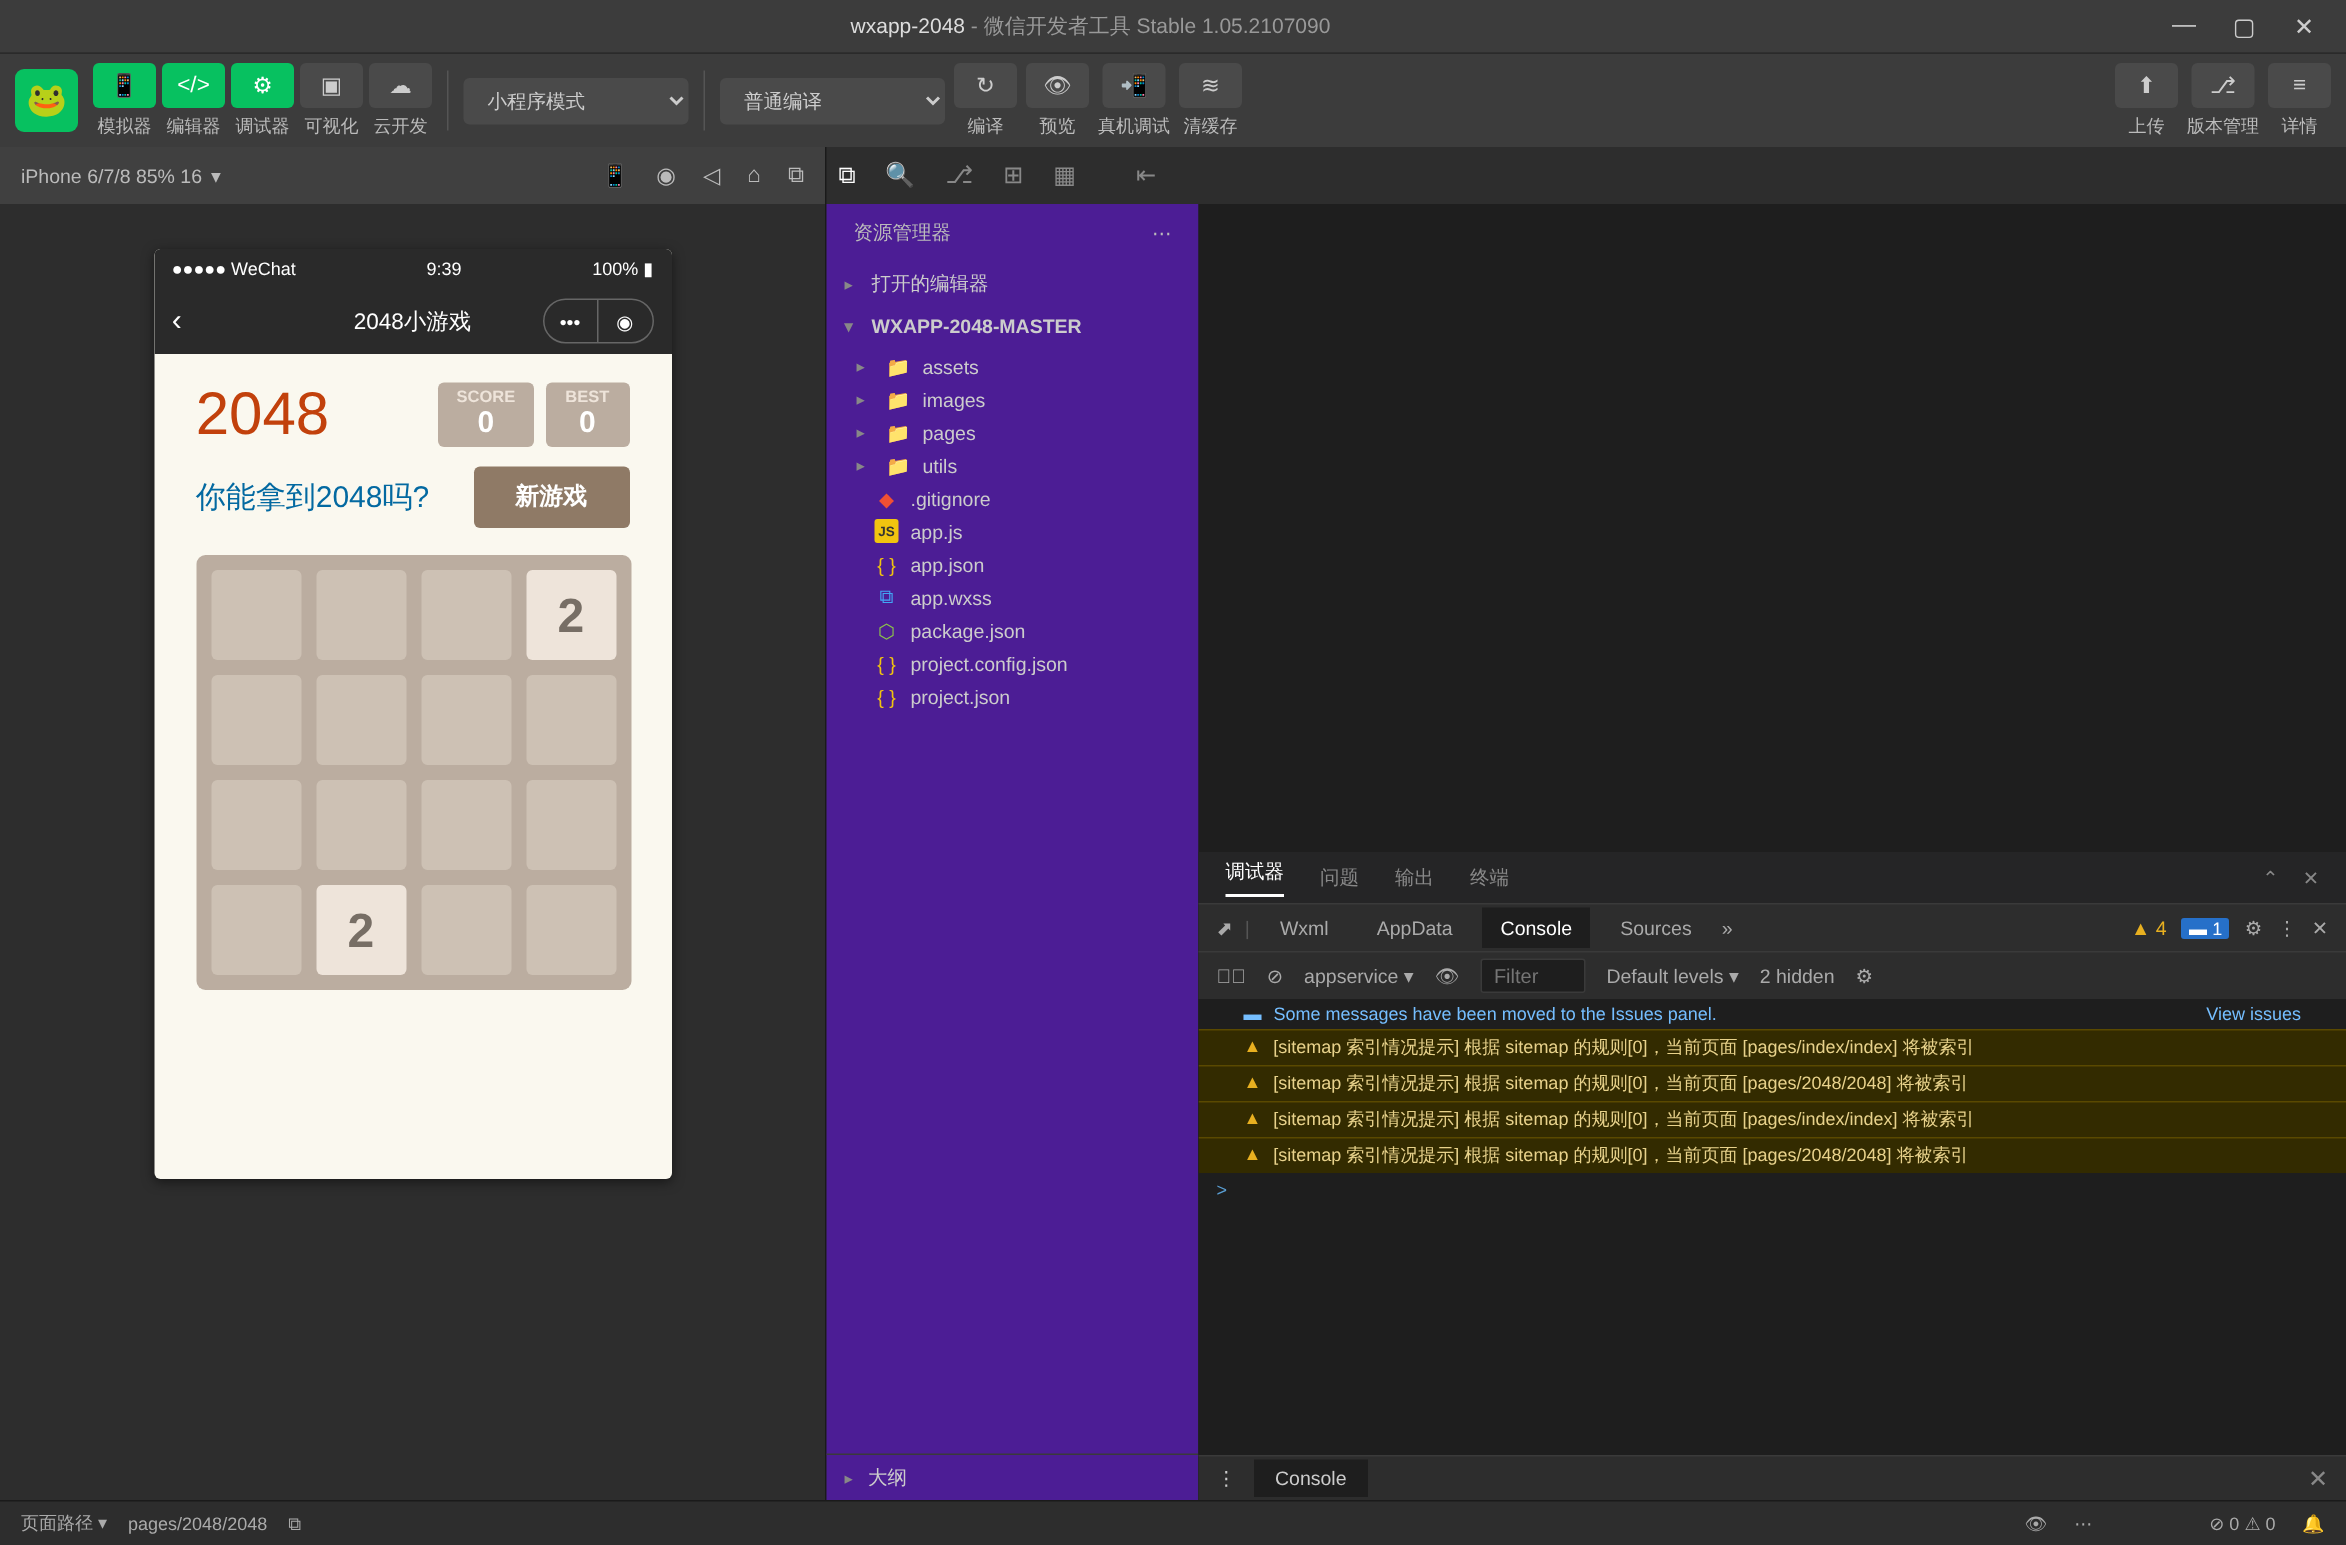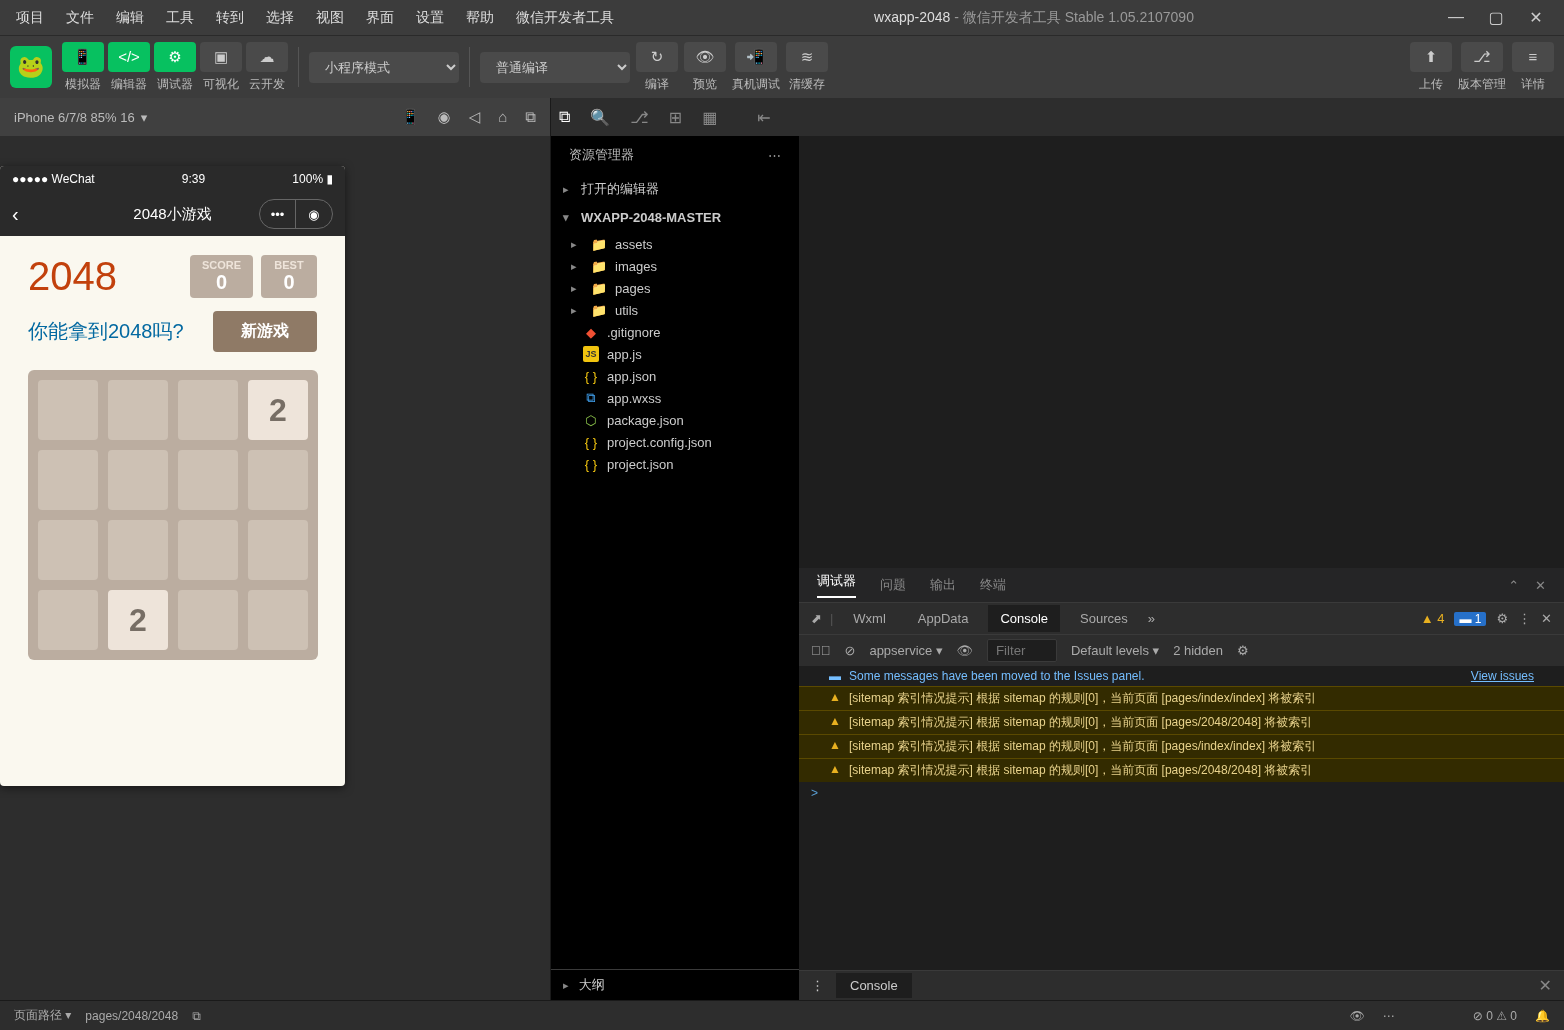--- a/index.html
+++ b/index.html
@@ -27,21 +27,21 @@
 .tb-spacer { flex: 1; }
 .logo-box { width: 42px; height: 42px; background: #07c160; border-radius: 6px; display: flex; align-items: center; justify-content: center; font-size: 22px; margin-right: 4px; }
 
 
 .main { display: flex; height: calc(100% - 35px - 63px - 30px); }
 
 
 .sim-col { width: 550px; background: #2d2d2d; display: flex; flex-direction: column; }
 .sim-header { height: 38px; background: #404040; color: #bbb; padding: 0 14px; display: flex; align-items: center; font-size: 13px; }
 .sim-header-icons { margin-left: auto; display: flex; gap: 18px; font-size: 15px; }
-.sim-body { flex: 1; display: flex; justify-content: flex-start; padding-top: 30px; }
+.sim-body { flex: 1; display: flex; justify-content: center; padding-top: 30px; }
 
 
 .phone { width: 345px; height: 620px; background: #faf8ef; border-radius: 4px; overflow: hidden; box-shadow: 0 2px 8px rgba(0,0,0,0.5); }
 .phone-status { height: 26px; background: #2a2a2a; color: #fff; display: flex; align-items: center; padding: 0 12px; font-size: 12px; justify-content: space-between; }
 .phone-nav { height: 44px; background: #2a2a2a; color: #fff; display: flex; align-items: center; padding: 0 12px; position: relative; }
 .phone-back { font-size: 20px; color: #fff; }
 .phone-title { position: absolute; left: 50%; transform: translateX(-50%); font-size: 15px; }
 .capsule { margin-left: auto; display: flex; border: 1px solid #666; border-radius: 16px; overflow: hidden; }
 .capsule-part { width: 36px; height: 28px; display: flex; align-items: center; justify-content: center; color: #fff; }
 .capsule-part:first-child { border-right: 1px solid #666; }
@@ -59,21 +59,21 @@
 .grid { background: #bbada0; border-radius: 6px; padding: 10px; display: grid; grid-template-columns: repeat(4, 1fr); grid-template-rows: repeat(4, 1fr); gap: 10px; width: 290px; height: 290px; }
 .cell { background: #cdc1b4; border-radius: 4px; display: flex; align-items: center; justify-content: center; font-size: 32px; font-weight: bold; color: #776e65; }
 .cell.tile-2 { background: #eee4da; }
 
 
 .editor-col { flex: 1; display: flex; flex-direction: column; border-left: 1px solid #1a1a1a; }
 .editor-tabs { height: 38px; background: #2d2d2d; display: flex; align-items: center; padding: 0 8px; gap: 20px; font-size: 16px; color: #888; }
 .editor-split { flex: 1; display: flex; }
 
 
-.explorer { width: 248px; background: #000000; display: flex; flex-direction: column; }
+.explorer { width: 248px; background: #4c1d95; display: flex; flex-direction: column; }
 .explorer-header { padding: 10px 18px; color: #bbb; font-size: 13px; display: flex; justify-content: space-between; align-items: center; }
 .explorer-section { padding: 6px 12px; color: #ccc; font-size: 13px; display: flex; align-items: center; gap: 6px; cursor: pointer; }
 .explorer-section.bold { font-weight: bold; }
 .file-tree { flex: 1; padding: 2px 0; }
 .tree-item { padding: 3px 8px 3px 32px; color: #ccc; font-size: 13px; display: flex; align-items: center; gap: 8px; cursor: pointer; }
 .tree-item.folder { padding-left: 20px; }
 .file-icon { width: 16px; height: 16px; display: inline-flex; align-items: center; justify-content: center; font-size: 13px; border-radius: 2px; }
 .fi-folder { color: #dcb67a; }
 .fi-json { color: #f1c40f; }
 .fi-js { background: #f1c40f; color: #333; font-size: 9px; font-weight: bold; }
@@ -92,49 +92,36 @@
 .dev-tab { padding: 6px 12px; cursor: pointer; }
 .dev-tab.active { background: #1e1e1e; color: #fff; }
 .dev-right { margin-left: auto; display: flex; gap: 10px; align-items: center; }
 .warn-badge { color: #e8b020; font-size: 13px; }
 .info-badge { background: #2670c9; color: #fff; padding: 0 5px; border-radius: 2px; font-size: 12px; }
 .console-bar { height: 32px; background: #2d2d2d; display: flex; align-items: center; padding: 0 12px; gap: 14px; border-top: 1px solid #3a3a3a; font-size: 13px; color: #aaa; }
 .console-bar input { background: #1e1e1e; border: 1px solid #3a3a3a; color: #aaa; padding: 3px 8px; border-radius: 2px; width: 70px; }
 .console-body { flex: 1; background: #1e1e1e; overflow-y: auto; font-family: Consolas, monospace; font-size: 12px; }
 .console-msg { padding: 3px 30px; color: #9cdcfe; display: flex; gap: 8px; }
 .console-msg.info { color: #75beff; }
-.view-issues { margin-left: auto; text-decoration: underline; color: #75beff; }
+.view-issues { margin-left: auto; color: #75beff; }
 .console-msg.warn { background: #332b00; color: #e8d28b; border-top: 1px solid #5a4900; }
 .warn-icon { color: #e8b020; }
 .console-prompt { padding: 4px 12px; color: #5a9fd4; }
 .console-drawer { height: 30px; background: #2d2d2d; border-top: 1px solid #3a3a3a; display: flex; align-items: center; padding: 0 12px; gap: 12px; font-size: 13px; }
 .drawer-tab { background: #1e1e1e; padding: 5px 14px; color: #ccc; }
 .drawer-close { margin-left: auto; color: #888; font-size: 16px; }
 
 
 .status-bar { height: 30px; background: #2d2d2d; display: flex; align-items: center; padding: 0 14px; font-size: 12px; color: #aaa; gap: 14px; border-top: 1px solid #1a1a1a; }
 .status-right { margin-left: auto; display: flex; gap: 18px; align-items: center; }
 </style>
 </head>
 <body>
 
 <div class="title-bar">
-  <div class="menu-items">
-    <span class="menu-item">项目</span>
-    <span class="menu-item">文件</span>
-    <span class="menu-item">编辑</span>
-    <span class="menu-item">工具</span>
-    <span class="menu-item">转到</span>
-    <span class="menu-item">选择</span>
-    <span class="menu-item">视图</span>
-    <span class="menu-item">界面</span>
-    <span class="menu-item">设置</span>
-    <span class="menu-item">帮助</span>
-    <span class="menu-item">微信开发者工具</span>
-  </div>
   <div class="title-center">
     <span class="proj-name">wxapp-2048</span> - <span>微信开发者工具 Stable 1.05.2107090</span>
   </div>
   <div class="win-controls">
     <span class="win-btn">—</span>
     <span class="win-btn">▢</span>
     <span class="win-btn">✕</span>
   </div>
 </div>
 

